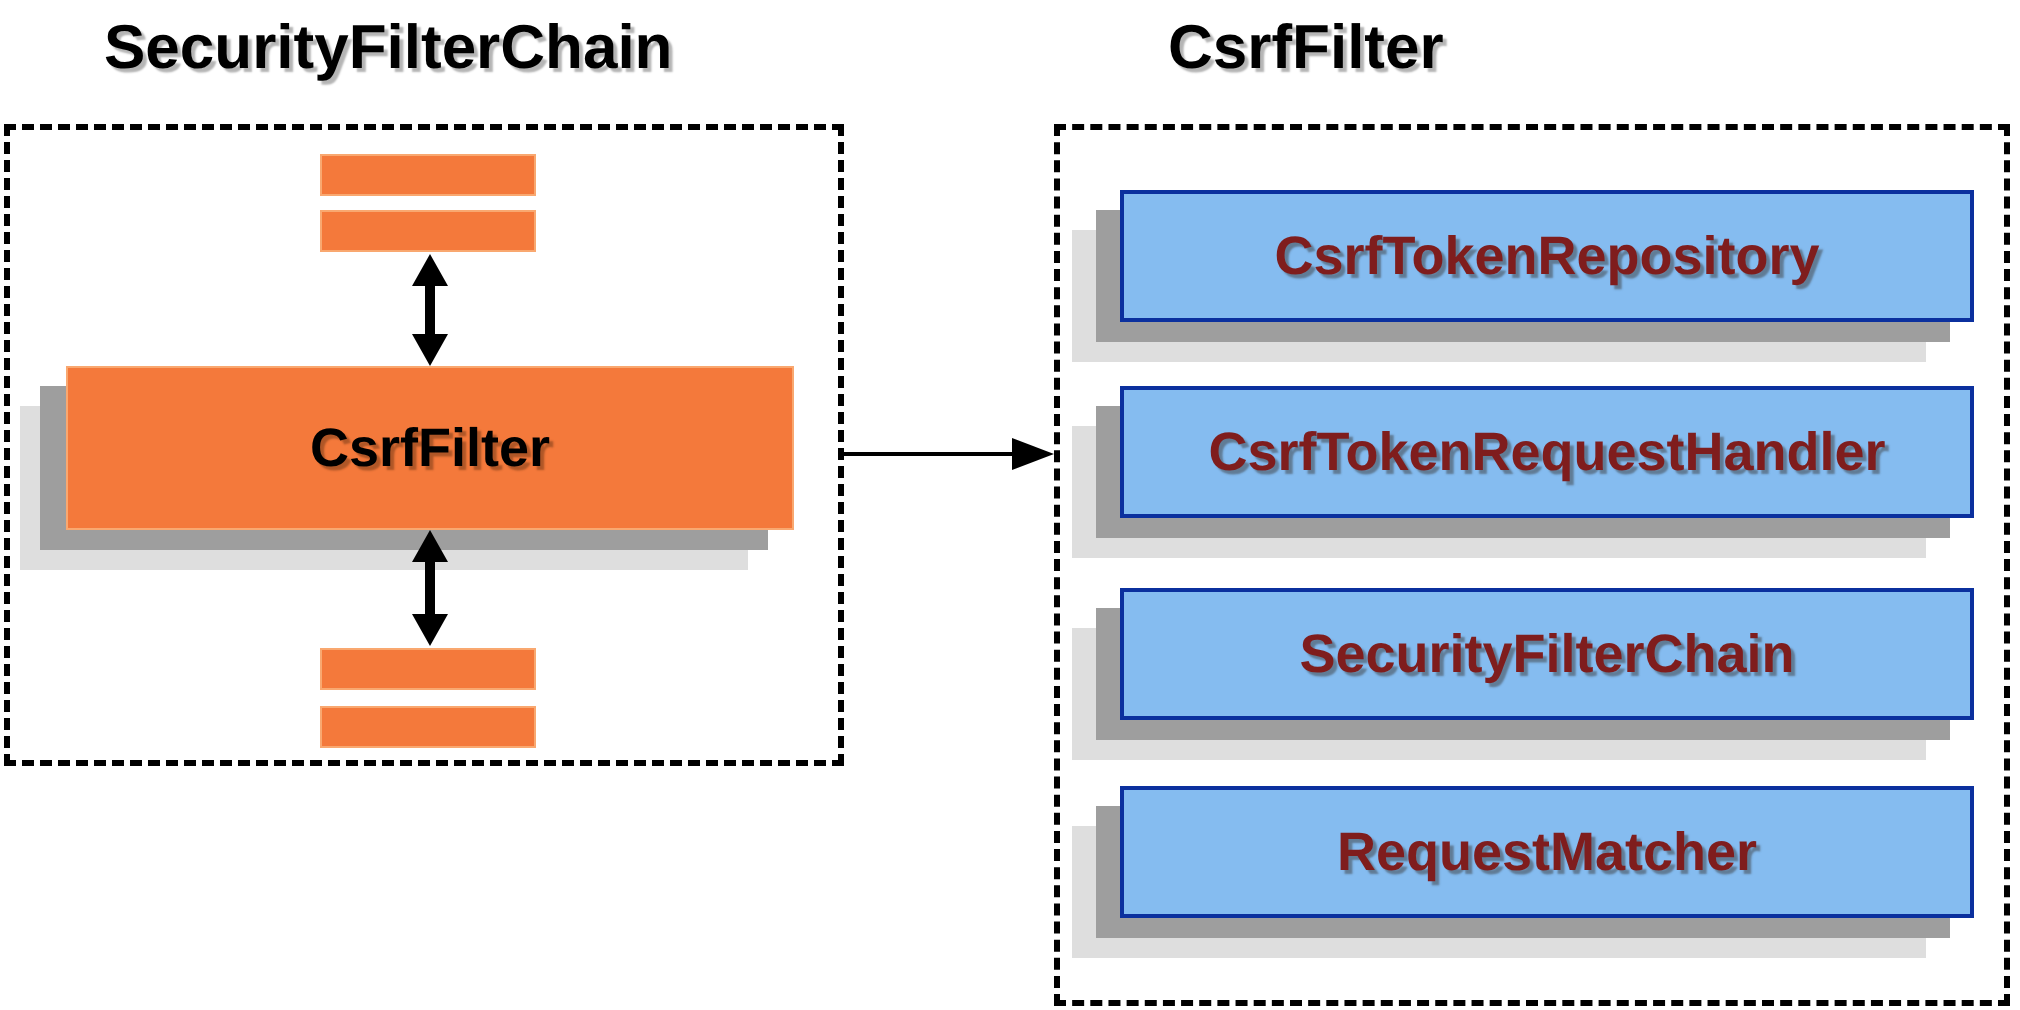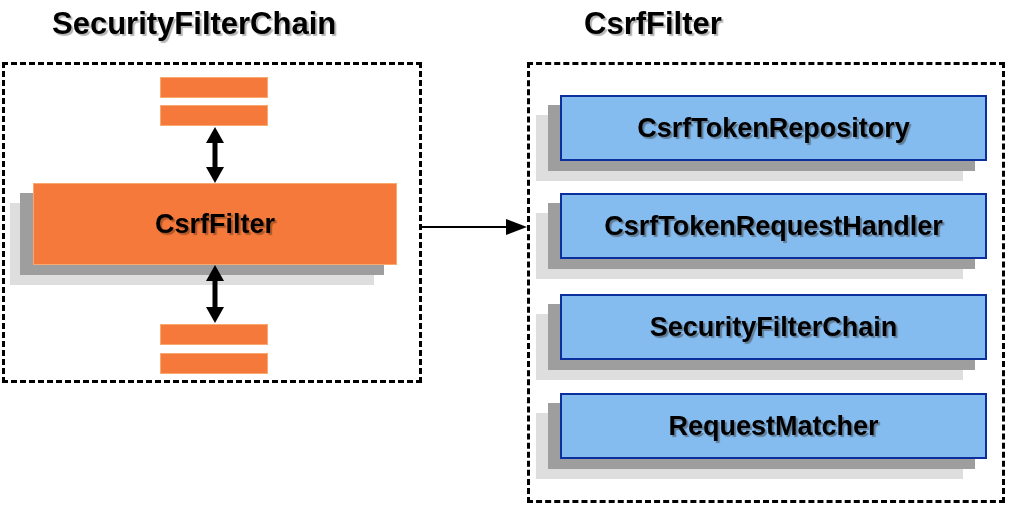--- a/index.html
+++ b/index.html
@@ -88,21 +88,21 @@
     background: #85bcf0;
     border: 2px solid #0b309e;
     z-index: 3;
     display: flex;
     align-items: center;
     justify-content: center;
   }
   .comp .blue-box span {
     font-size: 27px;
     font-weight: bold;
-    color: #000000;
+    color: #7f1d1d;
     text-shadow: 2px 2px 1px rgba(60,60,60,0.5);
   }
   .comp1 { top: 30px; }
   .comp2 { top: 128px; }
   .comp3 { top: 229px; }
   .comp4 { top: 328px; }
 </style>
 </head>
 <body>
 

